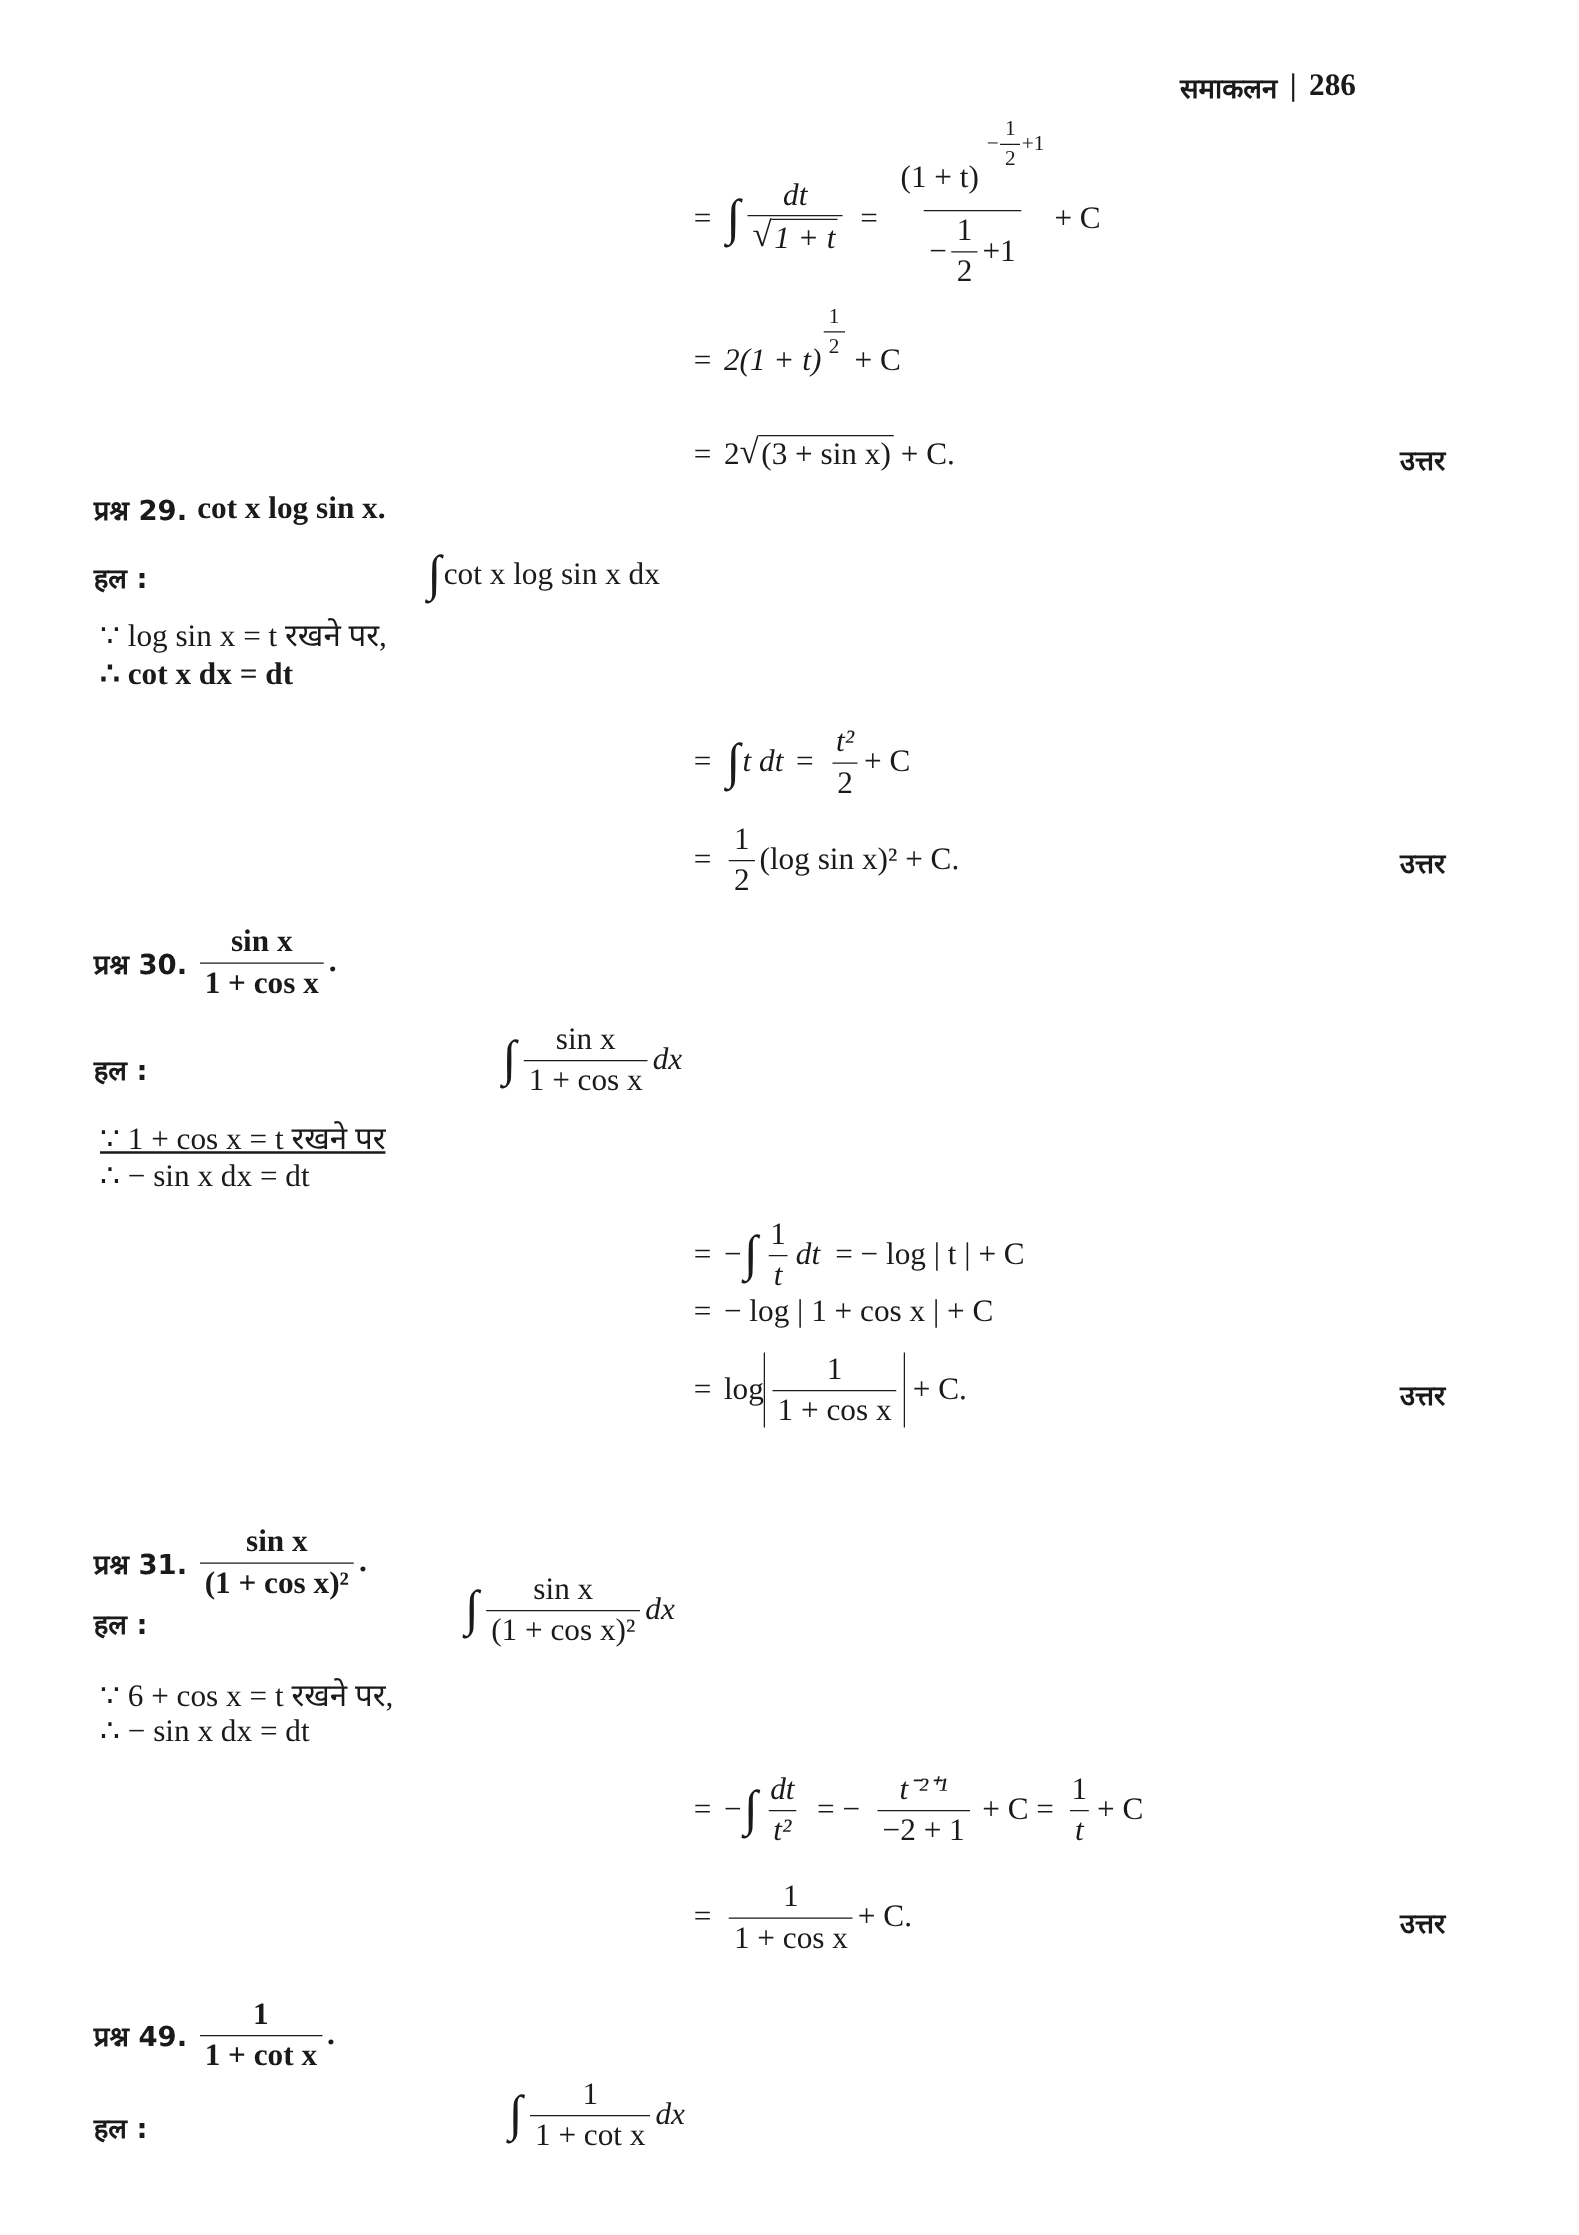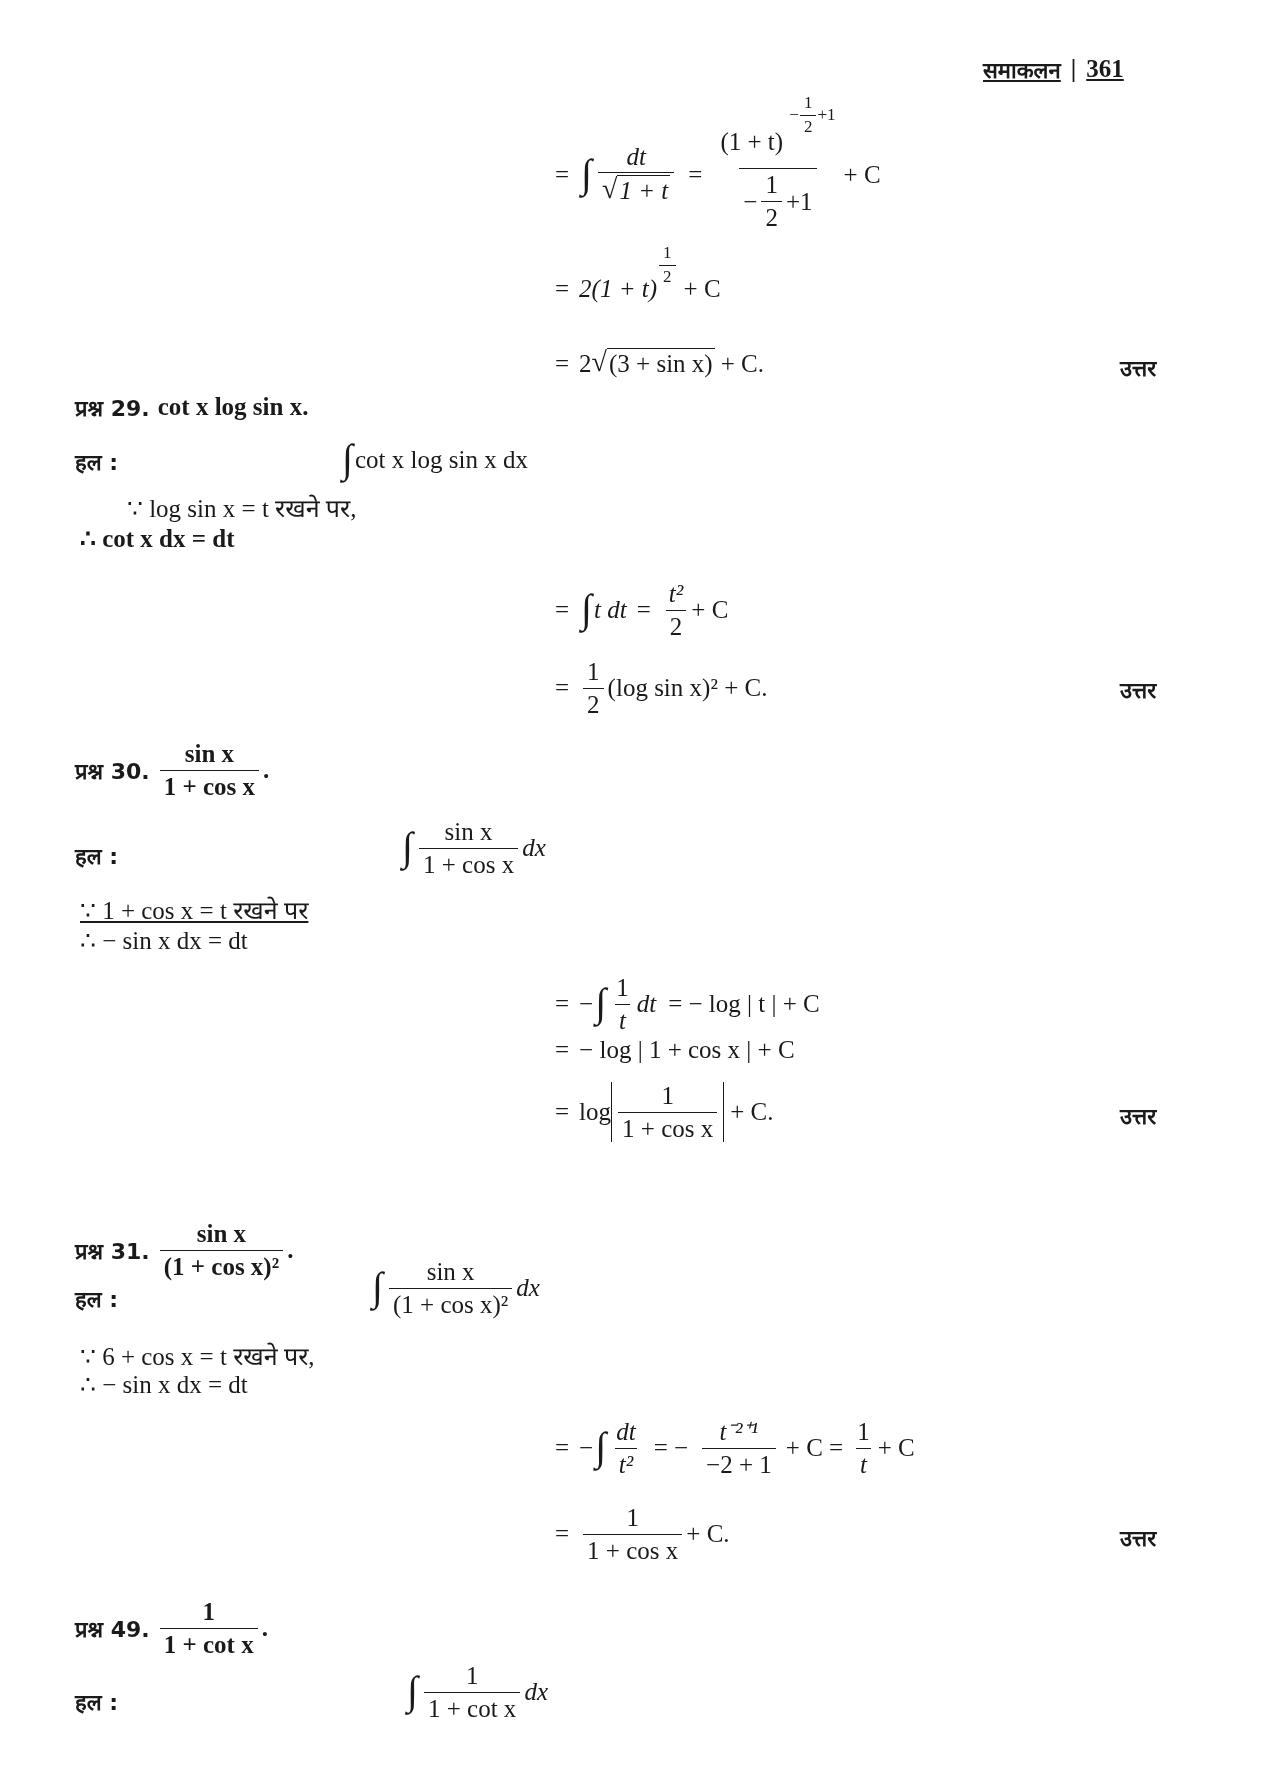--- a/index.html
+++ b/index.html
@@ -23,24 +23,24 @@
   .sqrt { display: inline-flex; align-items: stretch; }
   .sqrt .rad { font-size: 28px; line-height: 1; }
   .sqrt .under { border-top: 1.6px solid #1a1a1a; padding: 0 2px; line-height: 1.2; }
   .absbar { display: inline-block; border-left: 1.6px solid #1a1a1a; border-right: 1.6px solid #1a1a1a; padding: 0 2px; }
   .answer { left: 1120px; }
   .hdr-sep { display: inline-block; margin: 0 10px; }
 </style>
 </head>
 <body>
 
-<div class="abs row" style="left:983px; top:54px;text-decoration:underline;">
+<div class="abs row" style="left:944px; top:54px;">
   <span class="hib">समाकलन</span>
   <span class="b hdr-sep">|</span>
-  <span class="b">361</span>
+  <span class="b">286</span>
 </div>
 
 <div class="abs row" style="left:545px; top:118px;">
   <span class="eq">=</span>
   <span class="int">∫</span>
   <span class="frac">
     <span class="num it">dt</span>
     <span class="den"><span class="sqrt">
           <span class="rad">√</span>
           <span class="under it">1 + t</span>
@@ -86,21 +86,21 @@
 
 <div class="abs row" style="left:75px; top:392px;">
   <span class="hib">प्रश्न 29.</span>
   <span class="b" style="margin-left:8px;text-align:center;">cot x log sin x.</span>
 </div>
 <div class="abs hib" style="left:75px; top:446px;">हल :</div>
 <div class="abs row" style="left:340px; top:440px;">
   <span class="int">∫</span>
   <span>cot x log sin x dx</span>
 </div>
-<div class="abs" style="left:80px; top:490px;margin-left:47px;">∵ log sin x = t रखने पर,</div>
+<div class="abs" style="left:80px; top:490px;">∵ log sin x = t रखने पर,</div>
 <div class="abs" style="left:80px; top:524px;font-weight:bold;">∴ cot x dx = dt</div>
 <div class="abs row" style="left:545px; top:580px;">
   <span class="eq">=</span>
   <span class="int">∫</span>
   <span class="it">t dt</span>
   <span class="eq">=</span>
   <span class="frac">
       <span class="num it">t²</span>
       <span class="den">2</span>
     </span>

